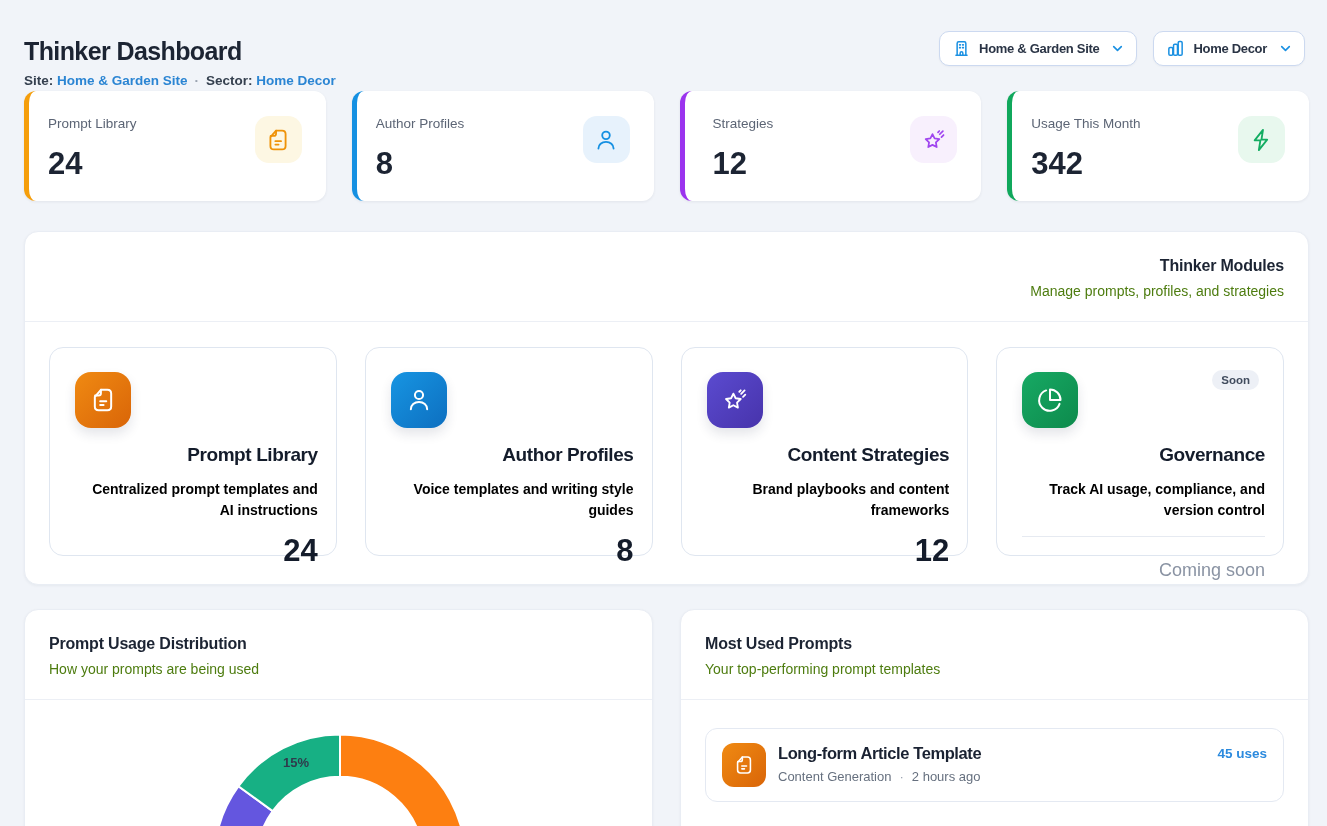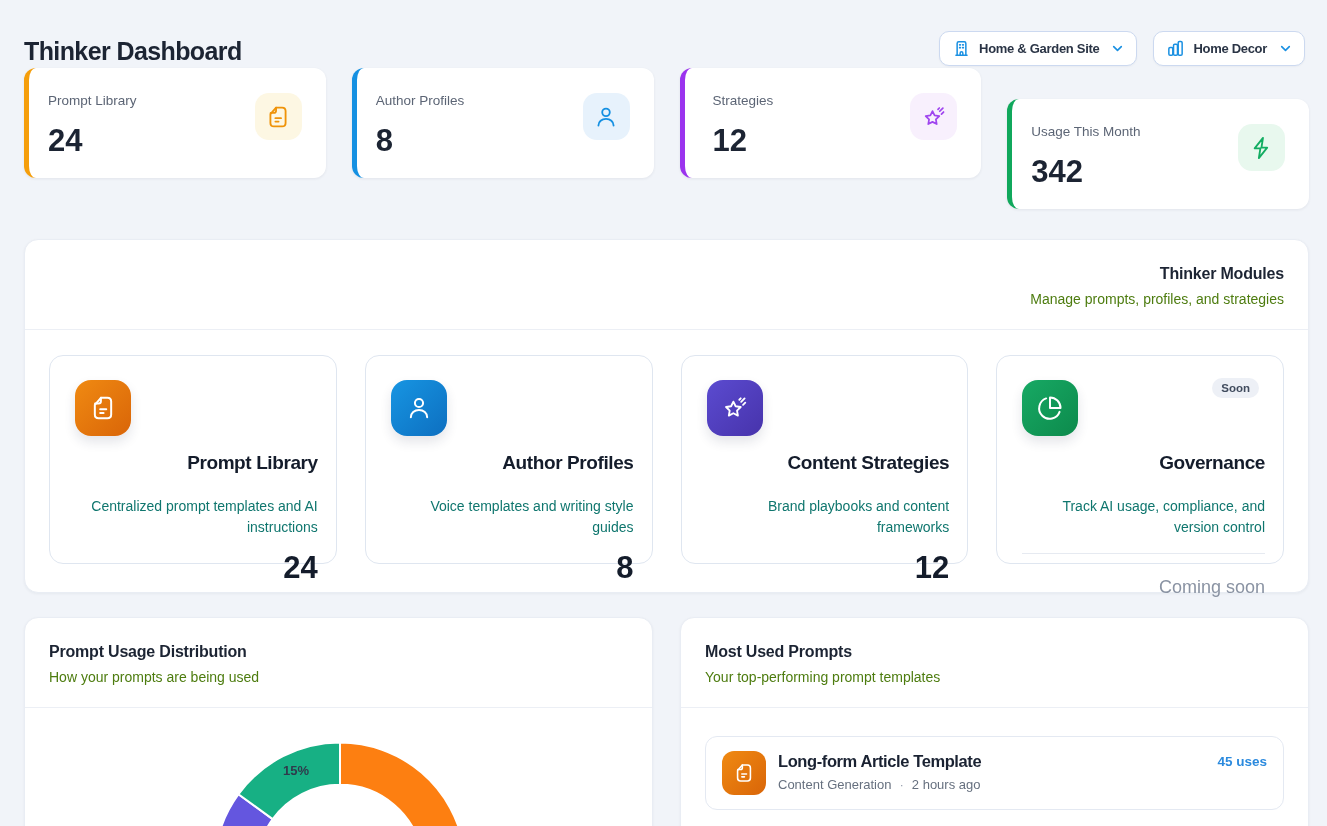--- a/index.html
+++ b/index.html
@@ -16,37 +16,37 @@
 .hbtn svg { display:block; }
 
 .stats { display:grid; grid-template-columns:repeat(4,1fr); gap:26px; margin-top:2px; }
 .stat { position:relative; background:#fff; border-radius:12px; height:110px; border-left:5px solid #000; box-shadow:0 1px 3px rgba(25,35,60,.07); padding:25px 24px 0 19px; }
 .stat .t { font-size:13.5px; color:#5c6575; }
 .stat .n { font-size:31px; font-weight:bold; color:#1c2433; margin-top:15px; }
 .stat .ic { position:absolute; top:25px; right:24px; width:47px; height:47px; border-radius:14px; display:flex; align-items:center; justify-content:center; }
 .s1 { border-left-color:#f59e0b; } .s1 .ic { background:#fdf7e3; color:#ef9309; }
 .s2 { border-left-color:#1590e2; } .s2 .ic { background:#e7f2fc; color:#1590e2; }
 .s3 { border-left-color:#9b33ee;padding-left:28px; } .s3 .ic { background:#f8f0fd; color:#a046ef; }
-.s4 { border-left-color:#10a85c;margin-top:31px; } .s4 .ic { background:#e8f8ee; color:#13ad62; }
+.s4 { border-left-color:#10a85c; } .s4 .ic { background:#e8f8ee; color:#13ad62; }
 
 .card { background:#fff; border:1px solid #e9edf4; border-radius:14px; box-shadow:0 1px 3px rgba(25,35,60,.05); }
 .modules { margin-top:30px;text-align:right; }
 .chead { padding:24px 24px 0; }
 .chead .ct { font-size:16px; font-weight:bold; color:#1c2433; letter-spacing:-0.2px; line-height:20px; }
 .chead .cs { font-size:14px; color:#4d7c0f; margin-top:7px; padding-bottom:22px; }
 .cdiv { border-top:1px solid #eceff5; }
 .mgrid { display:grid; grid-template-columns:repeat(4,1fr); gap:28px; padding:25px 24px 28px; }
 .mcard { position:relative; border:1px solid #dfe6f0; border-radius:14px; height:209px; padding:24px 18px 0 25px; background:#fff; }
 .mic { width:56px; height:56px; border-radius:16px; display:flex; align-items:center; justify-content:center; color:#fff; box-shadow:0 6px 12px rgba(30,40,70,.12); }
 .m1 .mic { background:linear-gradient(135deg,#f08a12,#d96508); }
 .m2 .mic { background:linear-gradient(135deg,#1795e2,#0d6fc0); }
 .m3 .mic { background:linear-gradient(135deg,#5b4bd0,#4733ab); }
 .m4 .mic { background:linear-gradient(135deg,#17a964,#0d8a4c); }
 .mcard .mt { font-size:19px; font-weight:bold; color:#141c2b; margin-top:16px; letter-spacing:-0.4px; }
-.mcard .md { font-size:14px; color:#0f766e; line-height:20.5px; margin-top:22px; }
+.mcard .md { font-size:14px; color:#000000; line-height:20.5px; margin-top:13px;font-weight:bold; }
 .mcard .mn { font-size:31px; font-weight:bold; color:#141c2b; margin-top:13px; }
 .soon { position:absolute; top:22px; right:24px; background:#edf0f6; color:#414c5e; font-size:11.5px; font-weight:bold; border-radius:999px; padding:4px 9px; }
 .m4 .gdiv { border-top:1px solid #e6eaf1; margin-top:16px; }
 .m4 .cs2 { font-size:18px; color:#8a93a3; margin-top:23px; }
 
 .bottom { display:grid; grid-template-columns:1fr 1fr; gap:27px; margin-top:24px; }
 .bcard { height:420px; position:relative; overflow:hidden; }
 .donutwrap { position:absolute; left:175px; top:110px; width:280px; height:280px; }
 .pct { font-size:13px; font-weight:bold; fill:#2f3b4c; }
 .pitem { margin:28px 24px 0; border:1px solid #e4e9f2; border-radius:12px; padding:14px 16px; display:flex; align-items:center; }
@@ -56,20 +56,21 @@
 .pt2 { font-size:13px; color:#66707f; margin-top:7px; }
 .pt2 .dot { color:#9aa3b0; margin:0 8px; }
 .puses { font-size:13.5px; font-weight:bold; color:#2b8ade; align-self:flex-start; margin-top:3px; }
 </style>
 </head>
 <body>
 <div class="page">
   <div class="hdr">
     <div>
       <h1>Thinker Dashboard</h1>
+      <div class="siteline">Site: <a>Home &amp; Garden Site</a><span class="dot">·</span>Sector: <a>Home Decor</a></div>
     </div>
     <div class="hbtns">
       <div class="hbtn">
         <svg width="19" height="19" viewBox="0 0 24 24" fill="none" stroke="#1a90e2" stroke-width="1.9" stroke-linecap="round" stroke-linejoin="round">
             <path d="M6.5 20.5V5.6c0-1.2.8-2 2-2h7c1.2 0 2 .8 2 2v14.9"></path>
             <path d="M5 20.5h14"></path>
             <path d="M10.3 20.5v-2.6c0-1 .7-1.7 1.7-1.7s1.7.7 1.7 1.7v2.6"></path>
             <path d="M9.7 7.4h.8M13.5 7.4h.8M9.7 11h.8M13.5 11h.8" stroke-width="2.2"></path>
           </svg>
         <span>Home &amp; Garden Site</span>

